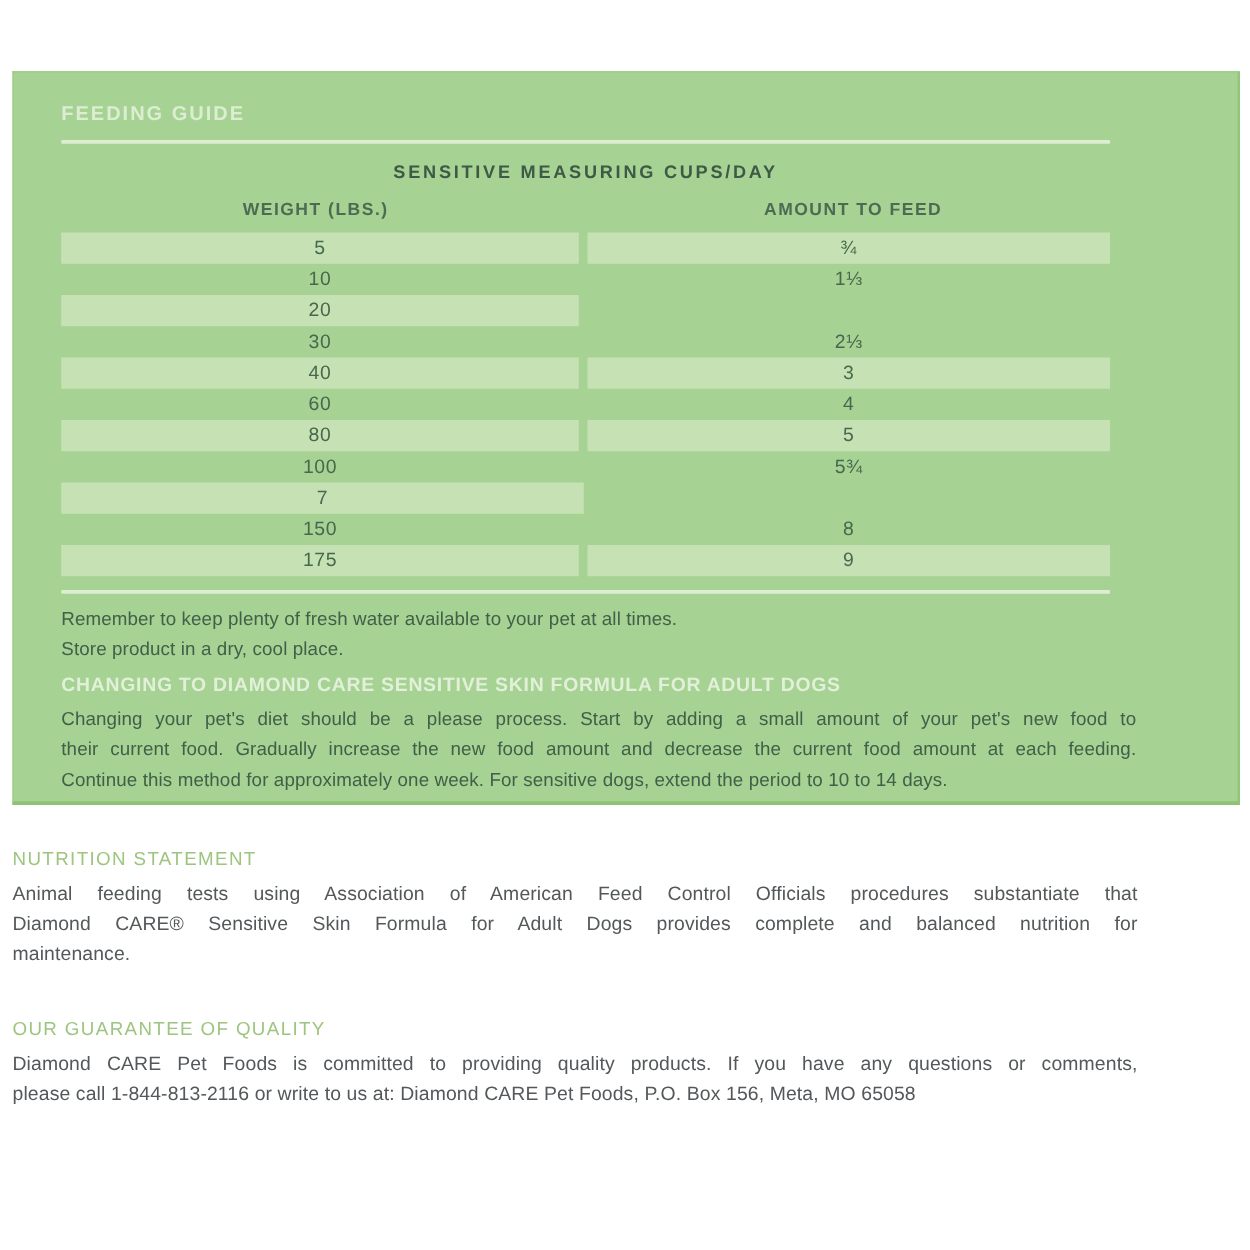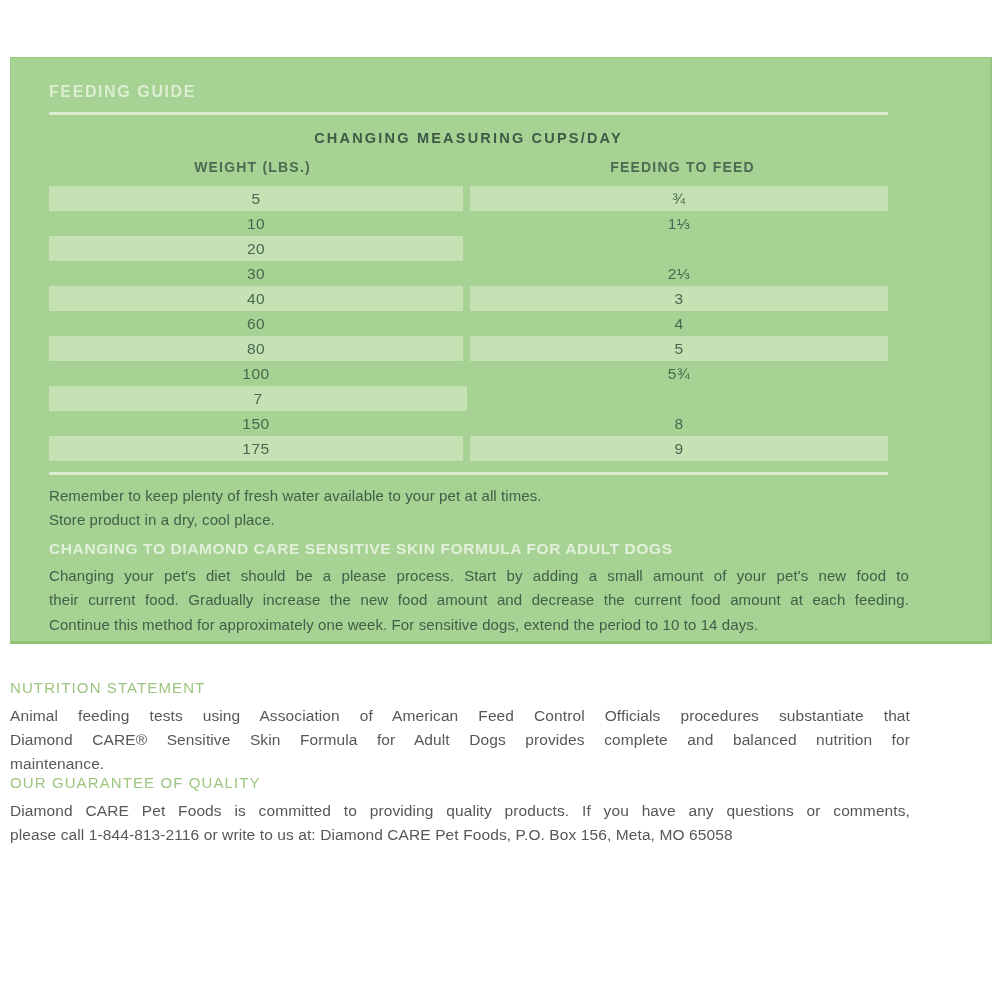--- a/index.html
+++ b/index.html
@@ -43,45 +43,45 @@
   .transition-heading{
     margin:8px 0 0 0;font-size:15.5px;font-weight:bold;letter-spacing:0.6px;
     color:#e2f0d9;line-height:17px;
   }
   .transition-lines{margin-top:7px;width:860px;}
   .transition-lines div{font-size:15px;line-height:24.3px;color:#416049;letter-spacing:0.1px;}
 
   
   .section{position:absolute;left:10px;width:902px;}
   .section-nutrition{top:679px;}
-  .section-guarantee{top:774px;}
+  .section-guarantee{top:815px;}
   .section-heading{
     margin:0;font-size:15px;font-weight:normal;letter-spacing:1.1px;
     color:#9dc57f;line-height:17px;
   }
   .section-lines{margin-top:8px;width:900px;}
   .section-lines div{font-size:15.5px;line-height:24px;color:#54585a;letter-spacing:0.1px;}
 
   
   .jline{text-align:justify;text-align-last:justify;}
 </style>
 </head>
 <body>
 
 <div class="page">
 
   <section class="panel">
     <h2 class="panel-title">FEEDING GUIDE</h2>
     <div class="rule rule-top"></div>
 
-    <div class="table-title">CHANGING MEASURING CUPS/DAY</div>
+    <div class="table-title">SENSITIVE MEASURING CUPS/DAY</div>
 
     <div class="col-headers">
       <div class="col-h w">WEIGHT (LBS.)</div>
-      <div class="col-h a">FEEDING TO FEED</div>
+      <div class="col-h a">AMOUNT TO FEED</div>
     </div>
 
     <div class="feeding-rows">
         <div class="trow stripe">
           <div class="cell cw">5</div>
           <div class="cell ca">¾</div>
         </div>
         <div class="trow">
           <div class="cell cw">10</div>
           <div class="cell ca">1⅓</div>

